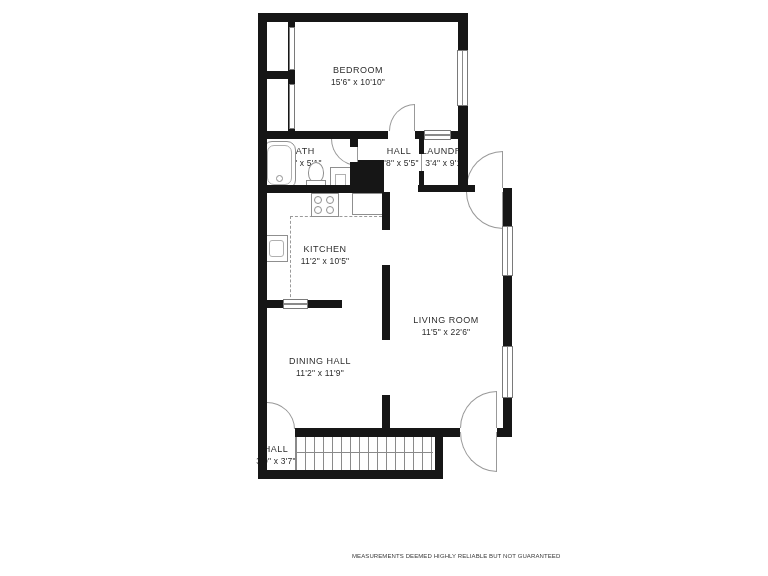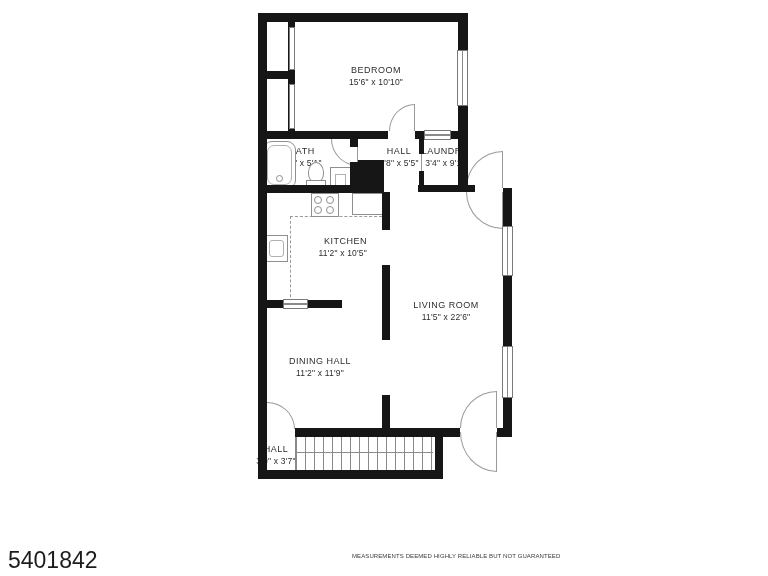--- a/index.html
+++ b/index.html
@@ -101,49 +101,48 @@
   <div class="circ" style="left:326px;top:206px;width:8px;height:8px;"></div>
 
   <div class="fix" style="left:352px;top:193px;width:32px;height:22px;"></div>
 
   <div class="fix" style="left:265px;top:235px;width:23px;height:27px;"></div>
   <div class="fin" style="left:269px;top:240px;width:15px;height:17px;border-radius:3px;z-index:2;"></div>
 
   <div class="stairs" style="left:295px;top:437px;width:138px;height:33px;"></div>
   <div class="stairline" style="left:295px;top:452px;width:138px;height:1px;"></div>
 
-  <div class="label" style="left:316px;top:65px;width:120px;">
+  <div class="label" style="left:298px;top:65px;width:120px;">
     <span class="rn">BEDROOM</span>
     <span class="rd">15'6" x 10'10"</span>
   </div>
   <div class="label" style="left:271px;top:146px;width:62px;">
     <span class="rn">BATH</span>
     <span class="rd">8'9" x 5'1"</span>
   </div>
   <div class="label" style="left:367px;top:146px;width:64px;">
     <span class="rn">HALL</span>
     <span class="rd">5'8" x 5'5"</span>
   </div>
   <div class="label" style="left:413px;top:146px;width:64px;">
     <span class="rn">LAUNDRY</span>
     <span class="rd">3'4" x 9'1"</span>
   </div>
-  <div class="label" style="left:283px;top:236px;width:84px;text-align:right;">
+  <div class="label" style="left:283px;top:244px;width:84px;">
     <span class="rn">KITCHEN</span>
     <span class="rd">11'2" x 10'5"</span>
   </div>
-  <div class="label" style="left:394px;top:300px;width:104px;">
+  <div class="label" style="left:394px;top:315px;width:104px;">
     <span class="rn">LIVING ROOM</span>
     <span class="rd">11'5" x 22'6"</span>
   </div>
   <div class="label" style="left:268px;top:356px;width:104px;">
     <span class="rn">DINING HALL</span>
     <span class="rd">11'2" x 11'9"</span>
   </div>
   <div class="label" style="left:248px;top:444px;width:56px;">
     <span class="rn">HALL</span>
     <span class="rd">3'0" x 3'7"</span>
   </div>
 
-  <div class="listing-id">5401842</div>
   <div class="disclaimer">MEASUREMENTS DEEMED HIGHLY RELIABLE BUT NOT GUARANTEED</div>
 
 </div>
 
 </body></html>

